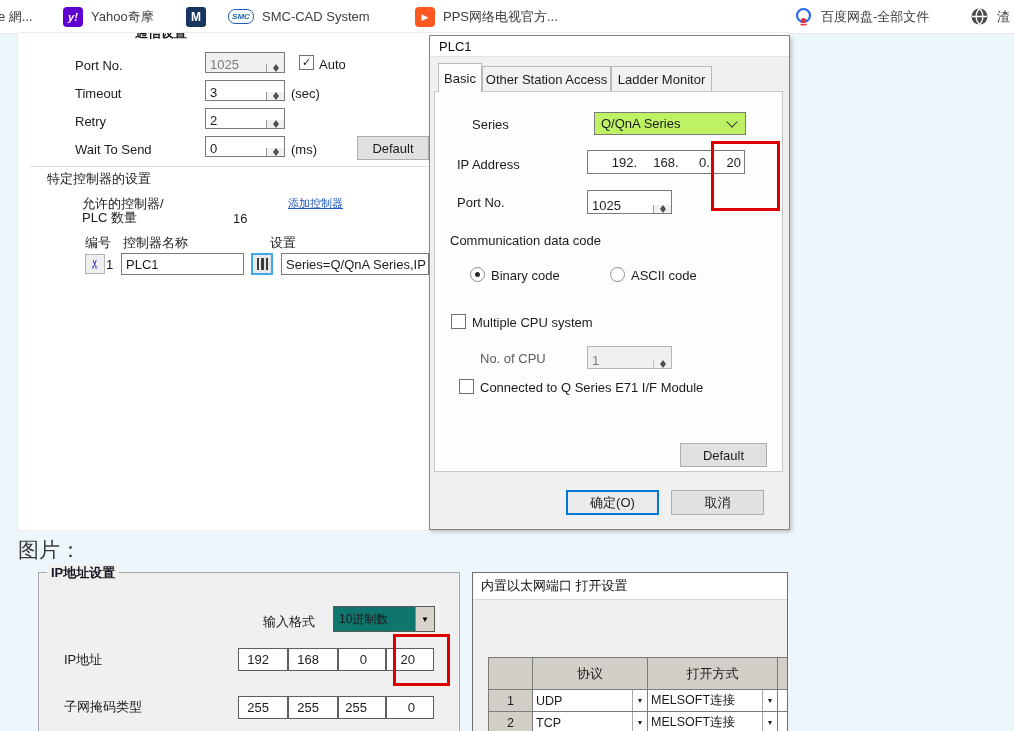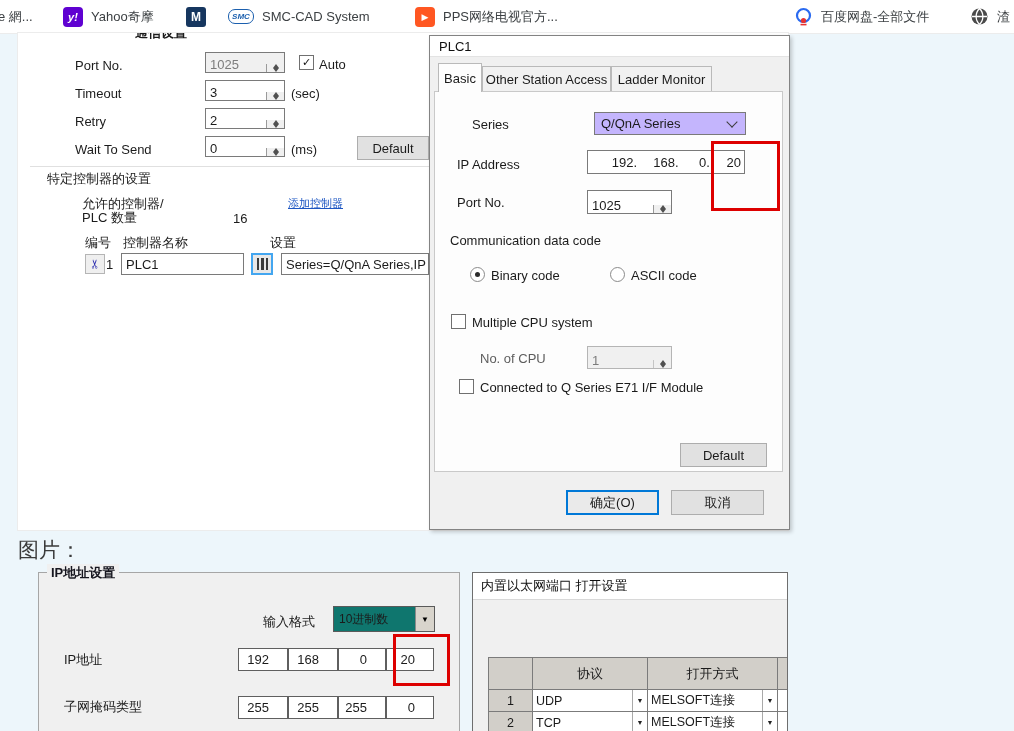--- a/index.html
+++ b/index.html
@@ -37,21 +37,21 @@
   .icon-btn{position:absolute;width:22px;height:22px;background:#e8e8e8;border:2px solid #43a6f0;box-sizing:border-box;display:flex;align-items:center;justify-content:center;cursor:pointer;}
   .sliders{width:11px;height:12px;background:repeating-linear-gradient(90deg,#3a3a3a 0 2px,transparent 2px 4.5px);}
   .tfield{position:absolute;height:22px;background:#fff;border:1px solid #7a7a7a;box-sizing:border-box;font-size:13px;display:flex;align-items:center;padding:0 4px;overflow:hidden;white-space:nowrap;}
   
   .plcdlg{position:absolute;left:429px;top:35px;width:359px;height:493px;background:#f0f0f0;border:1px solid #838383;box-sizing:content-box;box-shadow:2px 2px 4px rgba(0,0,0,.2);}
   .dlg-title{position:absolute;left:0;top:0;width:100%;height:21px;background:#fff;border-bottom:1px solid #e3e3e3;font-size:13px;color:#101010;padding:3px 0 0 9px;box-sizing:border-box;}
   .tab{position:absolute;font-size:13px;display:flex;align-items:center;justify-content:center;border:1px solid #b9b9b9;box-sizing:border-box;cursor:pointer;}
   .tab.on{background:#fdfdfd;border-bottom:none;z-index:3;}
   .tab.off{background:#f1f1f1;z-index:1;border-bottom:none;}
   .tabpage{position:absolute;left:4px;top:55px;width:349px;height:381px;background:#fdfdfd;border:1px solid #c9c9c9;box-sizing:border-box;z-index:2;}
-  .combo{position:absolute;background:#c4b5fd;border:1px solid #7a7a7a;box-sizing:border-box;display:flex;align-items:center;font-size:13px;cursor:pointer;}
+  .combo{position:absolute;background:#bef264;border:1px solid #7a7a7a;box-sizing:border-box;display:flex;align-items:center;font-size:13px;cursor:pointer;}
   .combo .cval{flex:1;padding:0 6px;white-space:nowrap;overflow:hidden;}
   .chev{width:7px;height:7px;border-right:1.6px solid #3c3c3c;border-bottom:1.6px solid #3c3c3c;transform:rotate(45deg);margin:-4px 9px 0 0;}
   .ipbox{position:absolute;background:#fff;border:1px solid #7a7a7a;box-sizing:border-box;display:flex;font-size:13px;}
   .ipbox span{display:flex;align-items:center;justify-content:flex-end;padding-right:3px;}
   .red-box{position:absolute;border:3px solid #dd0000;box-sizing:border-box;z-index:6;}
   
   .piclbl{position:absolute;left:18px;top:536px;font-size:21px;color:#3b3b3b;}
   .ipfs{position:absolute;left:38px;top:572px;width:422px;height:170px;background:#f0f0f0;border:1px solid #a6a6a6;box-sizing:border-box;}
   .ipfs-legend{position:absolute;left:8px;top:-9px;background:#f0f0f0;padding:0 4px;font-size:13px;font-weight:bold;color:#16161f;}
   .cfield{position:absolute;width:50px;height:23px;background:#fff;border:1px solid #5f5f5f;box-sizing:border-box;font-size:13px;display:flex;align-items:center;justify-content:flex-end;padding-right:18px;}

